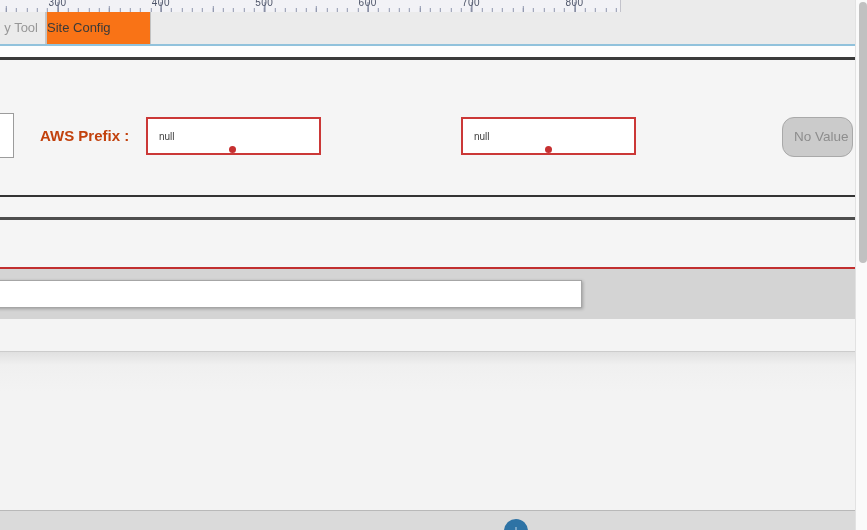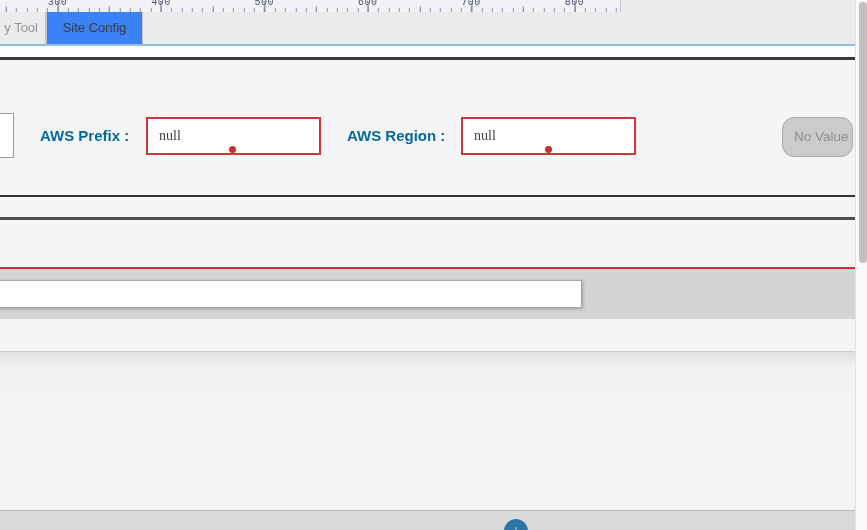--- a/index.html
+++ b/index.html
@@ -1,53 +1,53 @@
 <!DOCTYPE html>
 <html><head>
 <meta charset="utf-8">
 <style>
   html,body{margin:0;padding:0;}
   body{font-family:"Liberation Sans",sans-serif;background:#ffffff;}
   .stage{position:relative;width:867px;height:530px;overflow:hidden;background:#f5f5f5;}
 
   
   .tabbar{position:absolute;left:0;top:0;width:855px;height:44px;background:#ebebeb;border-bottom:2px solid #91c2dc;}
-  .ruler{position:absolute;left:0;top:0;width:620px;height:12px;background:#f2f2f6;border-right:1px solid #c3c3cb;overflow:hidden;font-family:Liberation Mono, monospace;}
+  .ruler{position:absolute;left:0;top:0;width:620px;height:12px;background:#f2f2f6;border-right:1px solid #c3c3cb;overflow:hidden;}
   .ticks{position:absolute;bottom:0;left:0;right:0;}
   .ticks.minor{height:4px;background:repeating-linear-gradient(to right,#8f96ad 0 1px,transparent 1px 10.34px);background-position-x:5.8px;}
   .ticks.medium{height:6px;background:repeating-linear-gradient(to right,#8f96ad 0 1px,transparent 1px 51.7px);background-position-x:5.8px;}
   .ticks.major{height:10px;background:repeating-linear-gradient(to right,#7e8499 0 1px,transparent 1px 103.4px);background-position-x:57.5px;}
   .ruler-num{position:absolute;top:-3px;transform:translateX(-50%);font-size:10px;color:#4d5468;letter-spacing:0.5px;}
 
   
   .tab{position:absolute;top:12px;height:32px;line-height:32px;font-size:13px;box-sizing:border-box;cursor:default;}
   .tab-partial{left:0;width:46px;color:#979797;border-right:1px solid #c6c6c6;text-align:right;padding-right:7px;overflow:hidden;white-space:nowrap;}
-  .tab-active{left:46px;width:97px;background:#3b82f6;border-left:1px solid #c2c2c2;border-right:1px solid #c2c2c2;color:#3a3a3a;text-align:center;}
+  .tab-active{left:46px;width:105px;background:#f97316;border-left:1px solid #c2c2c2;border-right:1px solid #c2c2c2;color:#3a3a3a;text-align:left;}
 
   
   .band{position:absolute;left:0;width:855px;}
   .strip-white{top:46px;height:11px;background:#fdfdfd;}
   .div-dark1{top:57px;height:3px;background:#3a3a3a;}
   .band-form{top:60px;height:135px;background:#f5f5f5;}
   .div-dark2{top:195px;height:2px;background:#333333;}
   .band-a{top:197px;height:20px;background:#f5f5f5;}
   .div-dark3{top:217px;height:3px;background:#4e4e4e;}
   .band-b{top:220px;height:47px;background:#f5f5f5;}
   .div-red{top:267px;height:2px;background:#c12f2f;}
   .band-gray{top:269px;height:50px;background:#d4d4d4;}
   .band-c{top:319px;height:32px;background:#f4f4f4;}
   .panel{top:351px;height:159px;background:linear-gradient(to bottom,#e0e0e0 0px,#f0f0f0 13px,#f3f3f3 40px,#f3f3f3 100%);border-top:1px solid #cccccc;box-sizing:border-box;}
   .footer{top:510px;height:20px;background:#dadada;border-top:1px solid #b8b8b8;box-sizing:border-box;}
 
   
-  .field-label{position:absolute;top:117px;height:38px;line-height:38px;font-weight:700;font-size:15px;color:#0369a1;white-space:nowrap;}
+  .field-label{position:absolute;top:117px;height:38px;line-height:38px;font-weight:700;font-size:15px;color:#c2410c;white-space:nowrap;}
   .lbl-prefix{left:40px;}
   .lbl-region{left:347px;}
   .lbl-backend{left:662px;}
-  .err-input{position:absolute;top:117px;width:175px;height:38px;box-sizing:border-box;border:2px solid #cb3837;background:#ffffff;font-family:Liberation Serif, serif;font-size:14px;color:#3f3f3f;padding:0 0 0 11px;outline:none;}
+  .err-input{position:absolute;top:117px;width:175px;height:38px;box-sizing:border-box;border:2px solid #cb3837;background:#ffffff;font-family:Liberation Sans, sans-serif;font-size:10px;color:#3f3f3f;padding:0 0 0 11px;outline:none;}
   .inp-prefix{left:146px;}
   .inp-region{left:461px;}
   .err-dot{position:absolute;width:7px;height:7px;border-radius:50%;background:#c63031;}
   .dot-prefix{left:229px;top:146px;}
   .dot-region{left:545px;top:146px;}
   .no-value{position:absolute;left:782px;top:117px;width:71px;height:40px;box-sizing:border-box;background:#cbcbcb;border:1px solid #a9a9a9;border-radius:12px;color:#8d8d8d;font-size:13.5px;line-height:38px;padding-left:11px;overflow:hidden;white-space:nowrap;}
   .left-cut-input{position:absolute;left:-22px;top:113px;width:36px;height:45px;box-sizing:border-box;background:#ffffff;border:1px solid #9c9c9c;outline:none;}
   .bottom-input{position:absolute;left:-10px;top:280px;width:592px;height:28px;box-sizing:border-box;background:#ffffff;border:1px solid #a6a6a6;box-shadow:1px 1px 3px rgba(0,0,0,0.25);outline:none;font-family:"Liberation Sans",sans-serif;font-size:13px;padding:0 8px;}
 
   
@@ -95,21 +95,20 @@
   <div class="band band-c"></div>
   <div class="band panel"></div>
   <div class="band footer"></div>
 
   <input class="left-cut-input" value="" style="">
 
   <span class="field-label lbl-prefix">AWS Prefix :</span>
   <input class="err-input inp-prefix" value="null" style="">
   <div class="err-dot dot-prefix"></div>
 
-  <span class="field-label lbl-region">AWS Region :</span>
   <input class="err-input inp-region" value="null" style="">
   <div class="err-dot dot-region"></div>
 
   <div class="no-value">No Value</div>
 
   <input class="bottom-input" value="" style="">
 
   <div class="fab">
     <span>↓</span>
   </div>

